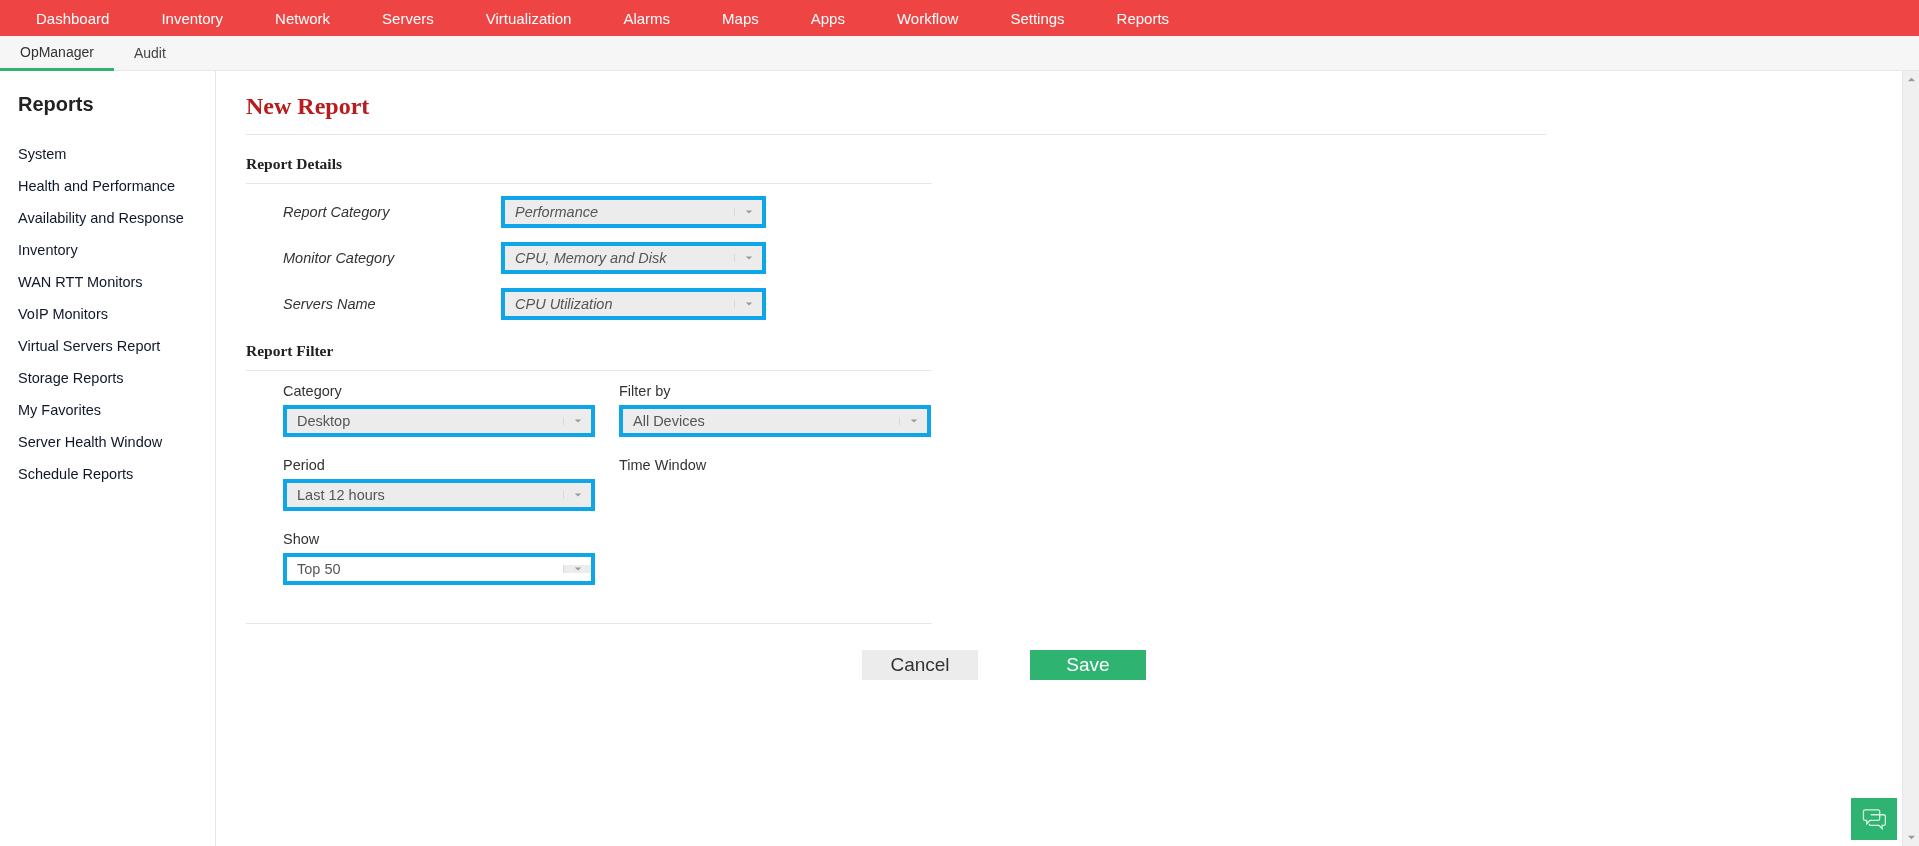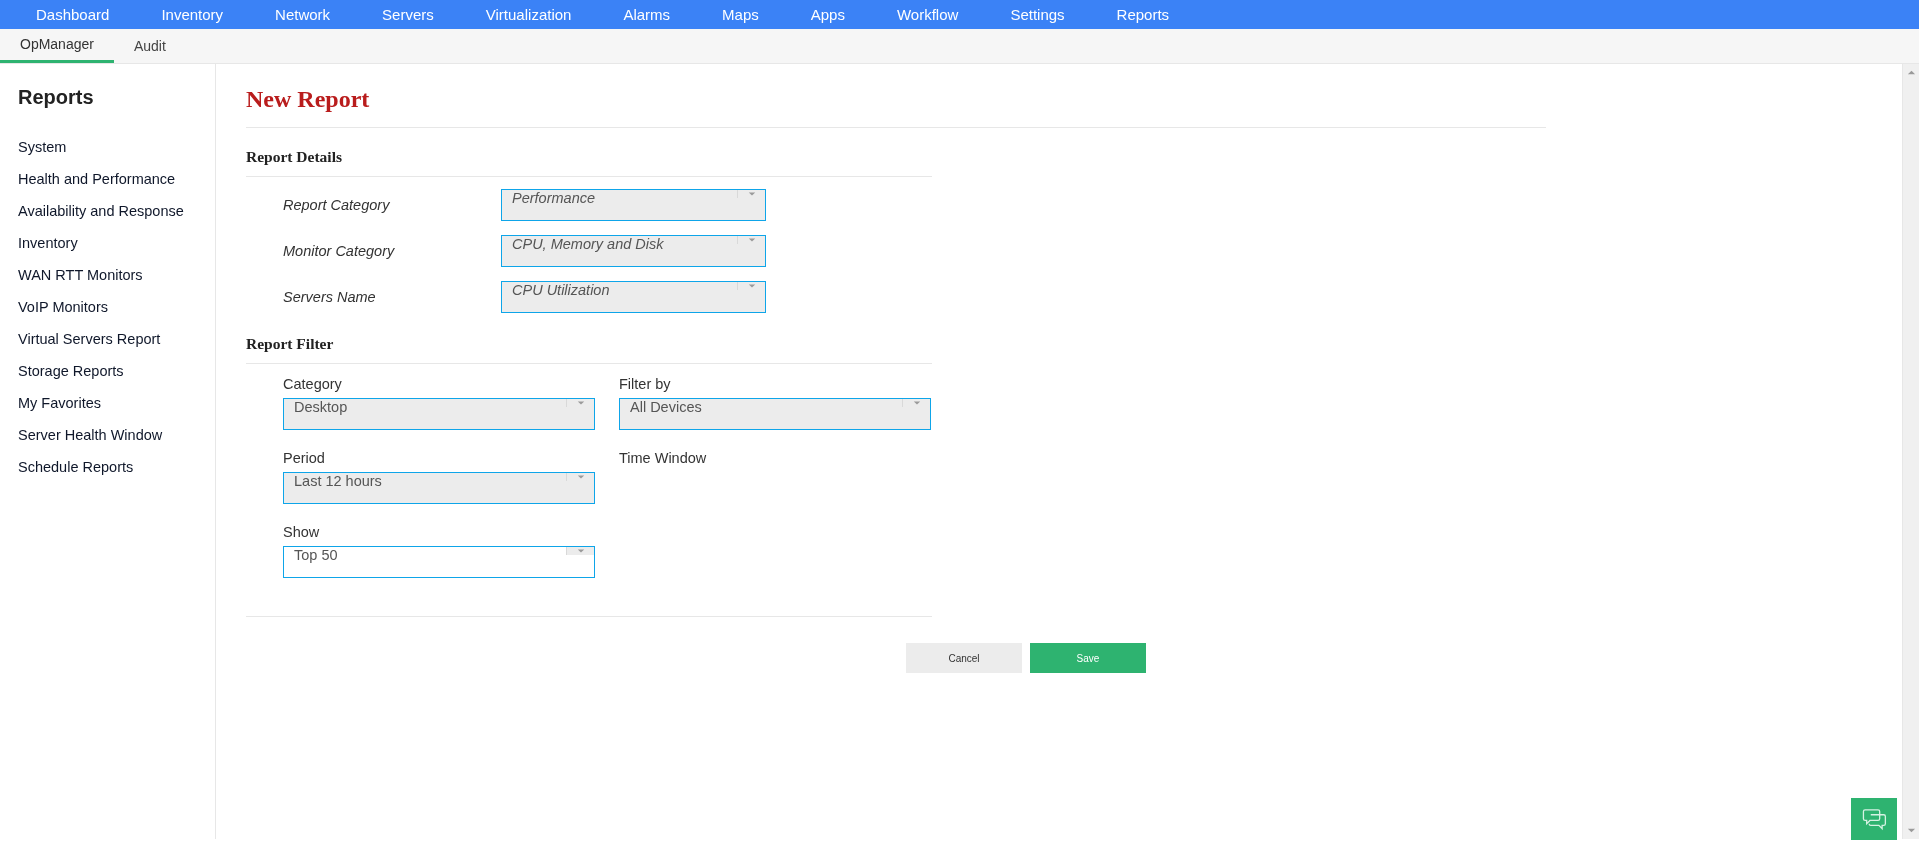--- a/index.html
+++ b/index.html
@@ -1,22 +1,22 @@
 <!DOCTYPE html>
 <html><head>
 <meta charset="utf-8">
 <style>
   * { box-sizing: border-box; margin: 0; padding: 0; }
   html, body { height: 100%; font-family: "Segoe UI", "Helvetica Neue", Arial, sans-serif; font-size: 14px; color: #333; background: #fff; }
   body { width: 1919px; height: 846px; overflow: hidden; position: relative; }
 
   
-  .topnav { background: #3b82f6; height: 29px; display: flex; align-items: center; padding: 2px 10px; }
+  .topnav { background: #ef4444; height: 36px; display: flex; align-items: center; padding: 2px 10px; }
   .topnav .nav-item { color: #fff; font-size: 15px; padding: 0 26px; height: 36px; display: flex; align-items: center; cursor: pointer; }
-  .subnav { background: #f6f6f6; height: 35px; display: flex; align-items: flex-end; border-bottom: 1px solid #e7e7e7; }
+  .subnav { background: #f6f6f6; height: 35px; display: flex; align-items: center; border-bottom: 1px solid #e7e7e7; }
   .subnav .tab { color: #444; font-size: 14px; padding: 0 20px; height: 35px; display:flex; align-items:center; cursor:pointer; }
   .subnav .tab.active { border-bottom: 3px solid #2eb370; color:#333; }
 
   
   .main { display: flex; height: calc(846px - 36px - 35px); }
   .sidebar { width: 216px; border-right: 1px solid #e7e7e7; padding: 22px 18px 0 18px; }
   .sidebar-title { font-size: 20px; font-weight: 600; color: #222; margin-bottom: 22px; }
   .sidebar-items .side-item { font-size: 14.5px; color: #0f172a; padding: 8px 0; cursor: pointer; }
 
   .content-wrap { flex: 1; position: relative; overflow: hidden; }
@@ -33,29 +33,29 @@
   .drow { display: flex; align-items: center; margin-bottom: 14px; font-style: italic; }
   .drow .dlabel { width: 255px; padding-left: 37px; font-size: 14.5px; color: #333; }
   .drow .dfield { width: 265px; }
 
   
   .filter-grid { display: flex; flex-wrap: wrap; gap: 10px 24px; padding-left: 37px; }
   .fcol { width: 312px; margin-bottom: 10px; }
   .flabel { font-size: 14.5px; color: #333; margin-bottom: 6px; }
 
   
-  .select { position: relative; display:flex; align-items:flex-start; height: 32px; border: 1px solid #0ea5e9; background: #ececec; }
+  .select { position: relative; display:flex; align-items:center; height: 32px; border: 4px solid #0ea5e9; background: #ececec; }
   .select.white { background: #fff; }
   .select .sel-val { flex:1; display:flex; align-items:center; padding: 0 10px; font-size: 14.5px; color: #555;}
   .select .sel-btn { width: 28px; border-left: 1px solid #d9d9d9; display:flex; align-items:center; justify-content:center; background: #ececec; }
   .select .sel-btn svg { width:8px; height:8px; }
   .select .sel-btn path { fill:#9a9a9a; }
 
   .actions { display:flex; justify-content:flex-end; gap: 8px; width: 900px; padding: 26px 0 0 0; }
-  .btn { height: 30px; min-width: 116px; display:flex; align-items:center; justify-content:center; font-size:10px; cursor:pointer; border:none; }
+  .btn { height: 30px; min-width: 116px; display:flex; align-items:center; justify-content:center; font-size:19px; cursor:pointer; border:none;margin-left:44px; }
   .btn.cancel { background:#ececec; color:#333; }
   .btn.save { background:#2eb370; color:#fff; }
 
   .actions-rule { border:none; border-top:1px solid #e7e7e7; margin: 28px 0 0 0; width: 686px; }
 
   
   .vscroll { position:absolute; right:0; top:0; bottom:0; width:17px; background:#f0f0f0; border-left:1px solid #e7e7e7; display:flex; flex-direction:column; justify-content:space-between; align-items:center; }
   .vscroll .arrow { height:17px; width:17px; display:flex; align-items:center; justify-content:center; cursor:pointer; }
   .vscroll svg { width:9px; height:9px; }
   .vscroll path { fill:#9a9a9a; }

